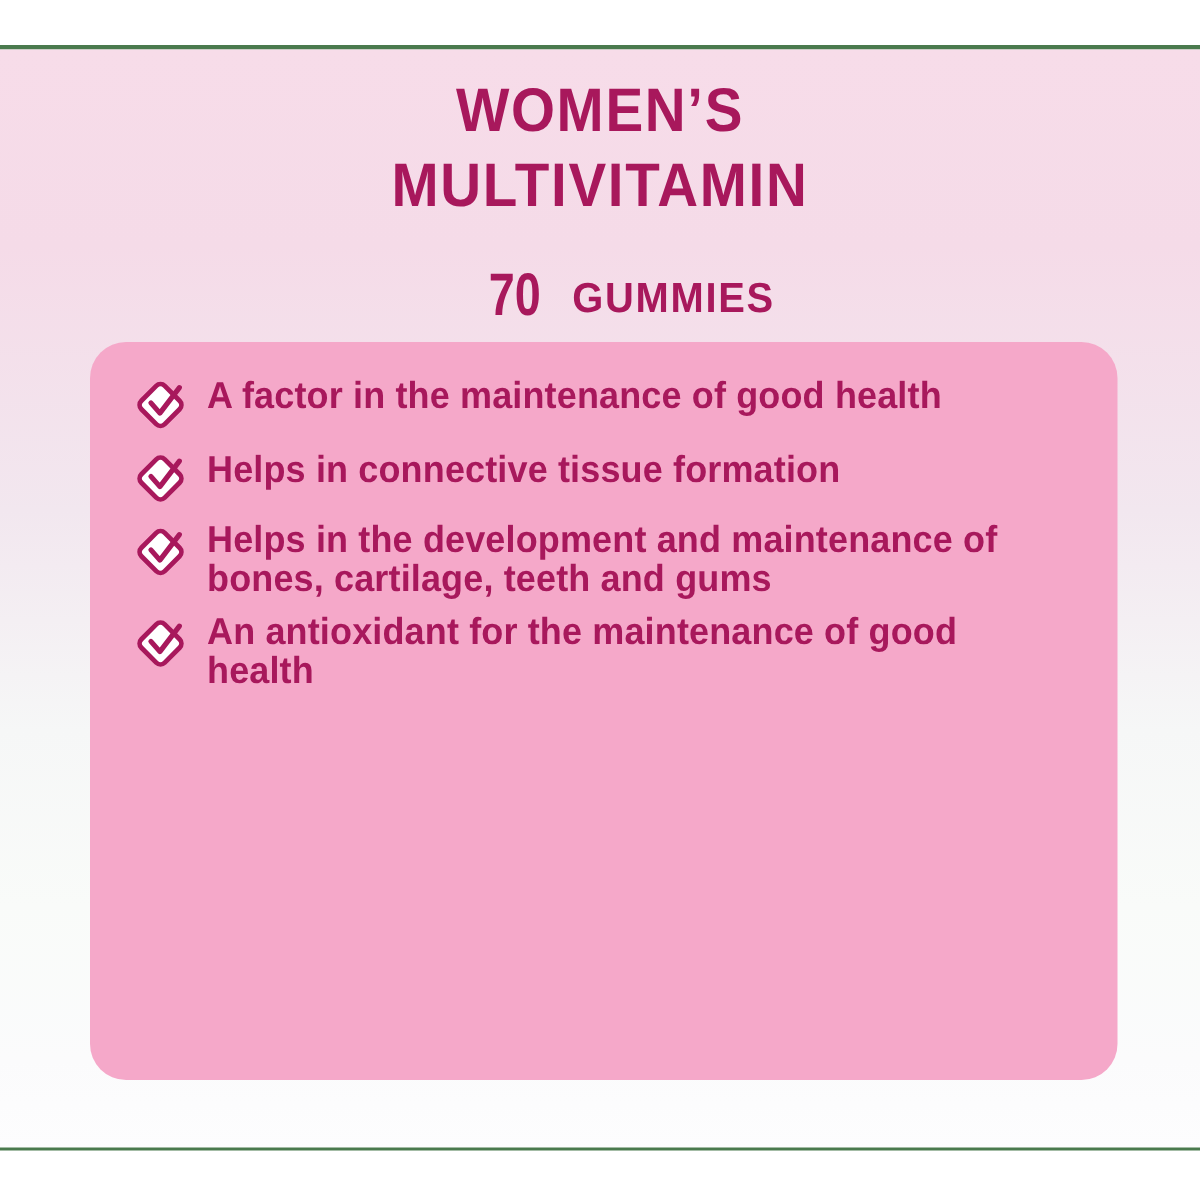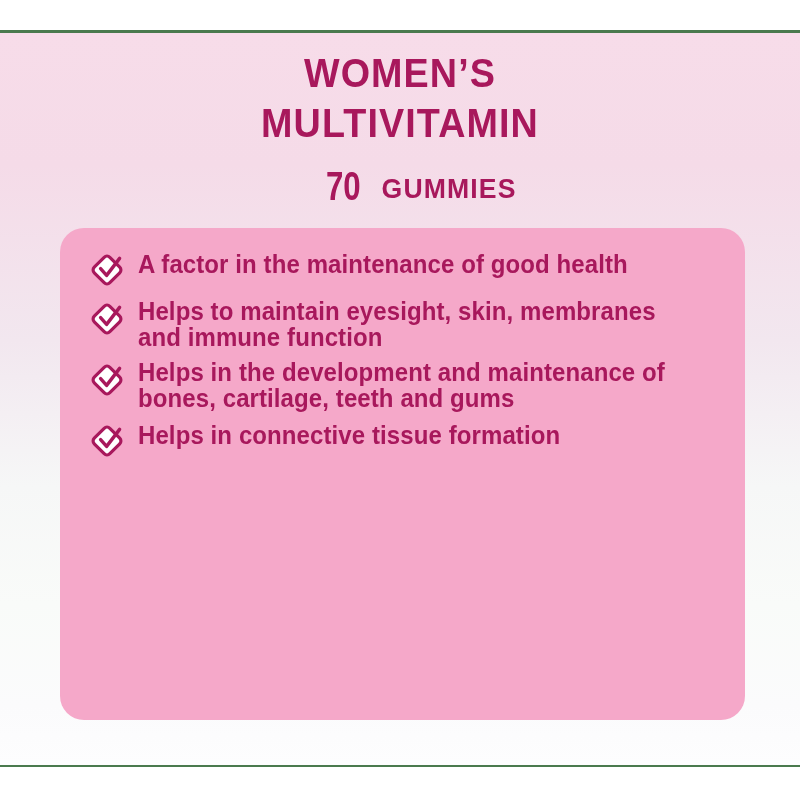--- a/index.html
+++ b/index.html
@@ -63,21 +63,21 @@
     color: #a8185c;
     font-family: "Liberation Sans Narrow", "Liberation Sans", sans-serif;
     font-weight: bold;
     font-size: 41px;
     letter-spacing: 1.2px;
     line-height: 50px;
     transform: scaleX(0.92);
   }
 
   #count-row {
-    margin-top: 16px;
+    margin-top: 27px;
     color: #a8185c;
     white-space: nowrap;
     padding-left: 41px;
   }
 
   .count-num {
     font-family: "Liberation Sans Narrow", "Liberation Sans", sans-serif;
     font-weight: bold;
     font-size: 40px;
     letter-spacing: 0px;
@@ -168,50 +168,50 @@
         <span class="check-wrap">
           <svg viewBox="0 0 40 40" xmlns="http://www.w3.org/2000/svg">
             <g transform="rotate(45 19 21)">
               <rect x="8" y="10" width="22" height="22" rx="4" ry="4" fill="#ffffff" stroke="#a8185c" stroke-width="3.2"></rect>
             </g>
             <path d="M12.6 19.6 L18.6 26.4 L31.6 9.4" fill="none" stroke="#a8185c" stroke-width="3.4" stroke-linecap="round" stroke-linejoin="round"></path>
           </svg>
         </span>
         <div class="benefit-text">A factor in the maintenance of good health</div>
       </div>
+      <div class="benefit-row">
+        <span class="check-wrap">
+          <svg viewBox="0 0 40 40" xmlns="http://www.w3.org/2000/svg">
+            <g transform="rotate(45 19 21)">
+              <rect x="8" y="10" width="22" height="22" rx="4" ry="4" fill="#ffffff" stroke="#a8185c" stroke-width="3.2"></rect>
+            </g>
+            <path d="M12.6 19.6 L18.6 26.4 L31.6 9.4" fill="none" stroke="#a8185c" stroke-width="3.4" stroke-linecap="round" stroke-linejoin="round"></path>
+          </svg>
+        </span>
+        <div class="benefit-text">Helps in connective tissue formation</div>
+      </div>
       <div class="benefit-row two-line">
         <span class="check-wrap">
           <svg viewBox="0 0 40 40" xmlns="http://www.w3.org/2000/svg">
             <g transform="rotate(45 19 21)">
               <rect x="8" y="10" width="22" height="22" rx="4" ry="4" fill="#ffffff" stroke="#a8185c" stroke-width="3.2"></rect>
             </g>
             <path d="M12.6 19.6 L18.6 26.4 L31.6 9.4" fill="none" stroke="#a8185c" stroke-width="3.4" stroke-linecap="round" stroke-linejoin="round"></path>
           </svg>
         </span>
-        <div class="benefit-text">Helps to maintain eyesight, skin, membranes and immune function</div>
+        <div class="benefit-text">Helps in the development and maintenance of bones, cartilage, teeth and gums</div>
       </div>
       <div class="benefit-row two-line">
         <span class="check-wrap">
           <svg viewBox="0 0 40 40" xmlns="http://www.w3.org/2000/svg">
             <g transform="rotate(45 19 21)">
               <rect x="8" y="10" width="22" height="22" rx="4" ry="4" fill="#ffffff" stroke="#a8185c" stroke-width="3.2"></rect>
             </g>
             <path d="M12.6 19.6 L18.6 26.4 L31.6 9.4" fill="none" stroke="#a8185c" stroke-width="3.4" stroke-linecap="round" stroke-linejoin="round"></path>
           </svg>
         </span>
-        <div class="benefit-text">Helps in the development and maintenance of bones, cartilage, teeth and gums</div>
-      </div>
-      <div class="benefit-row">
-        <span class="check-wrap">
-          <svg viewBox="0 0 40 40" xmlns="http://www.w3.org/2000/svg">
-            <g transform="rotate(45 19 21)">
-              <rect x="8" y="10" width="22" height="22" rx="4" ry="4" fill="#ffffff" stroke="#a8185c" stroke-width="3.2"></rect>
-            </g>
-            <path d="M12.6 19.6 L18.6 26.4 L31.6 9.4" fill="none" stroke="#a8185c" stroke-width="3.4" stroke-linecap="round" stroke-linejoin="round"></path>
-          </svg>
-        </span>
-        <div class="benefit-text">Helps in connective tissue formation</div>
+        <div class="benefit-text">An antioxidant for the maintenance of good health</div>
       </div>
     </div>
 
   <div class="rule bottom"></div>
 
 </div>
 
 </body></html>

